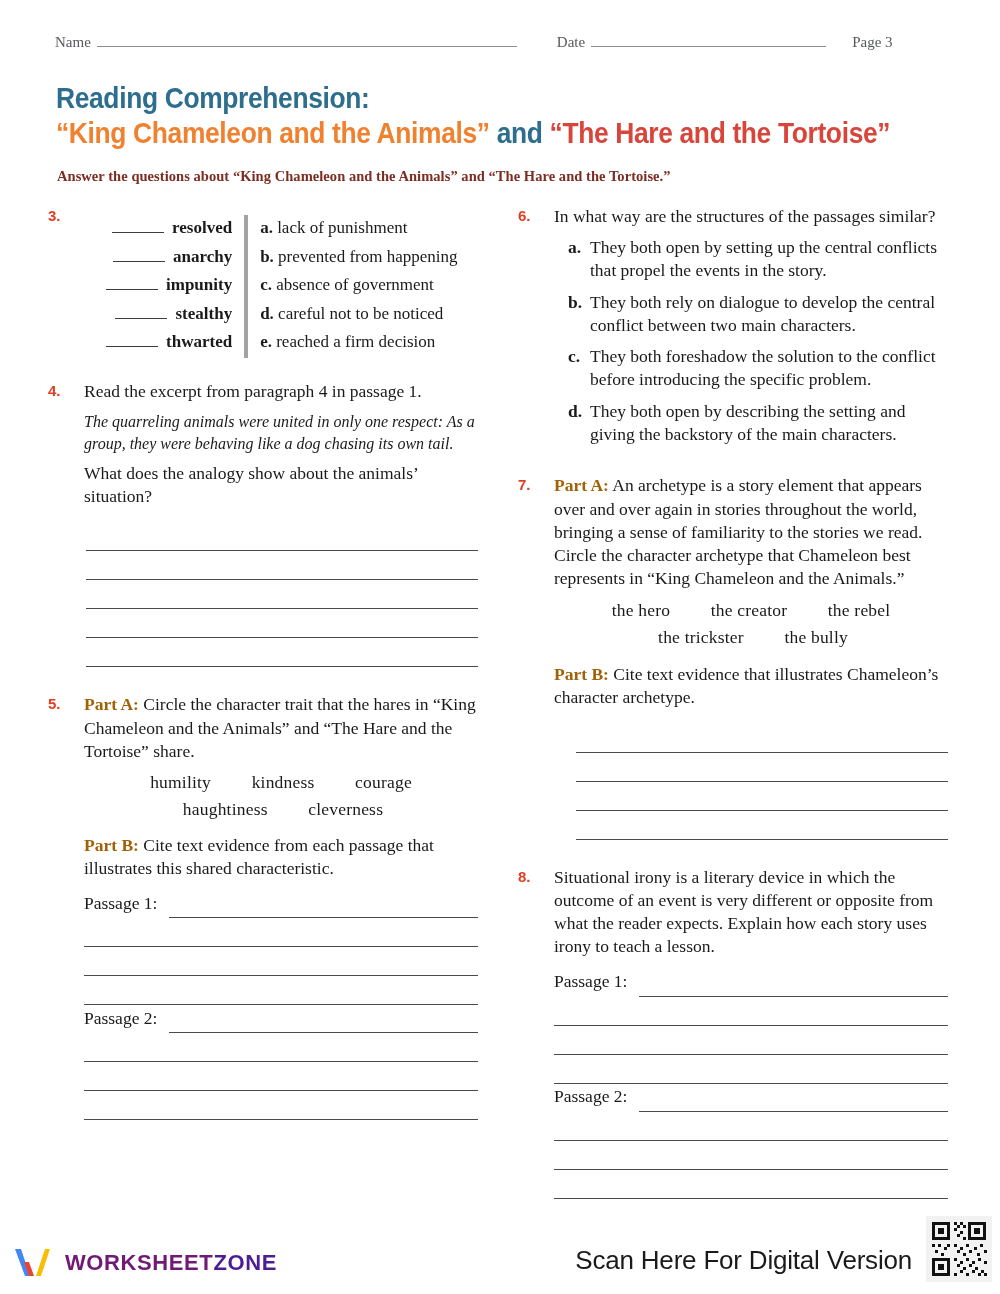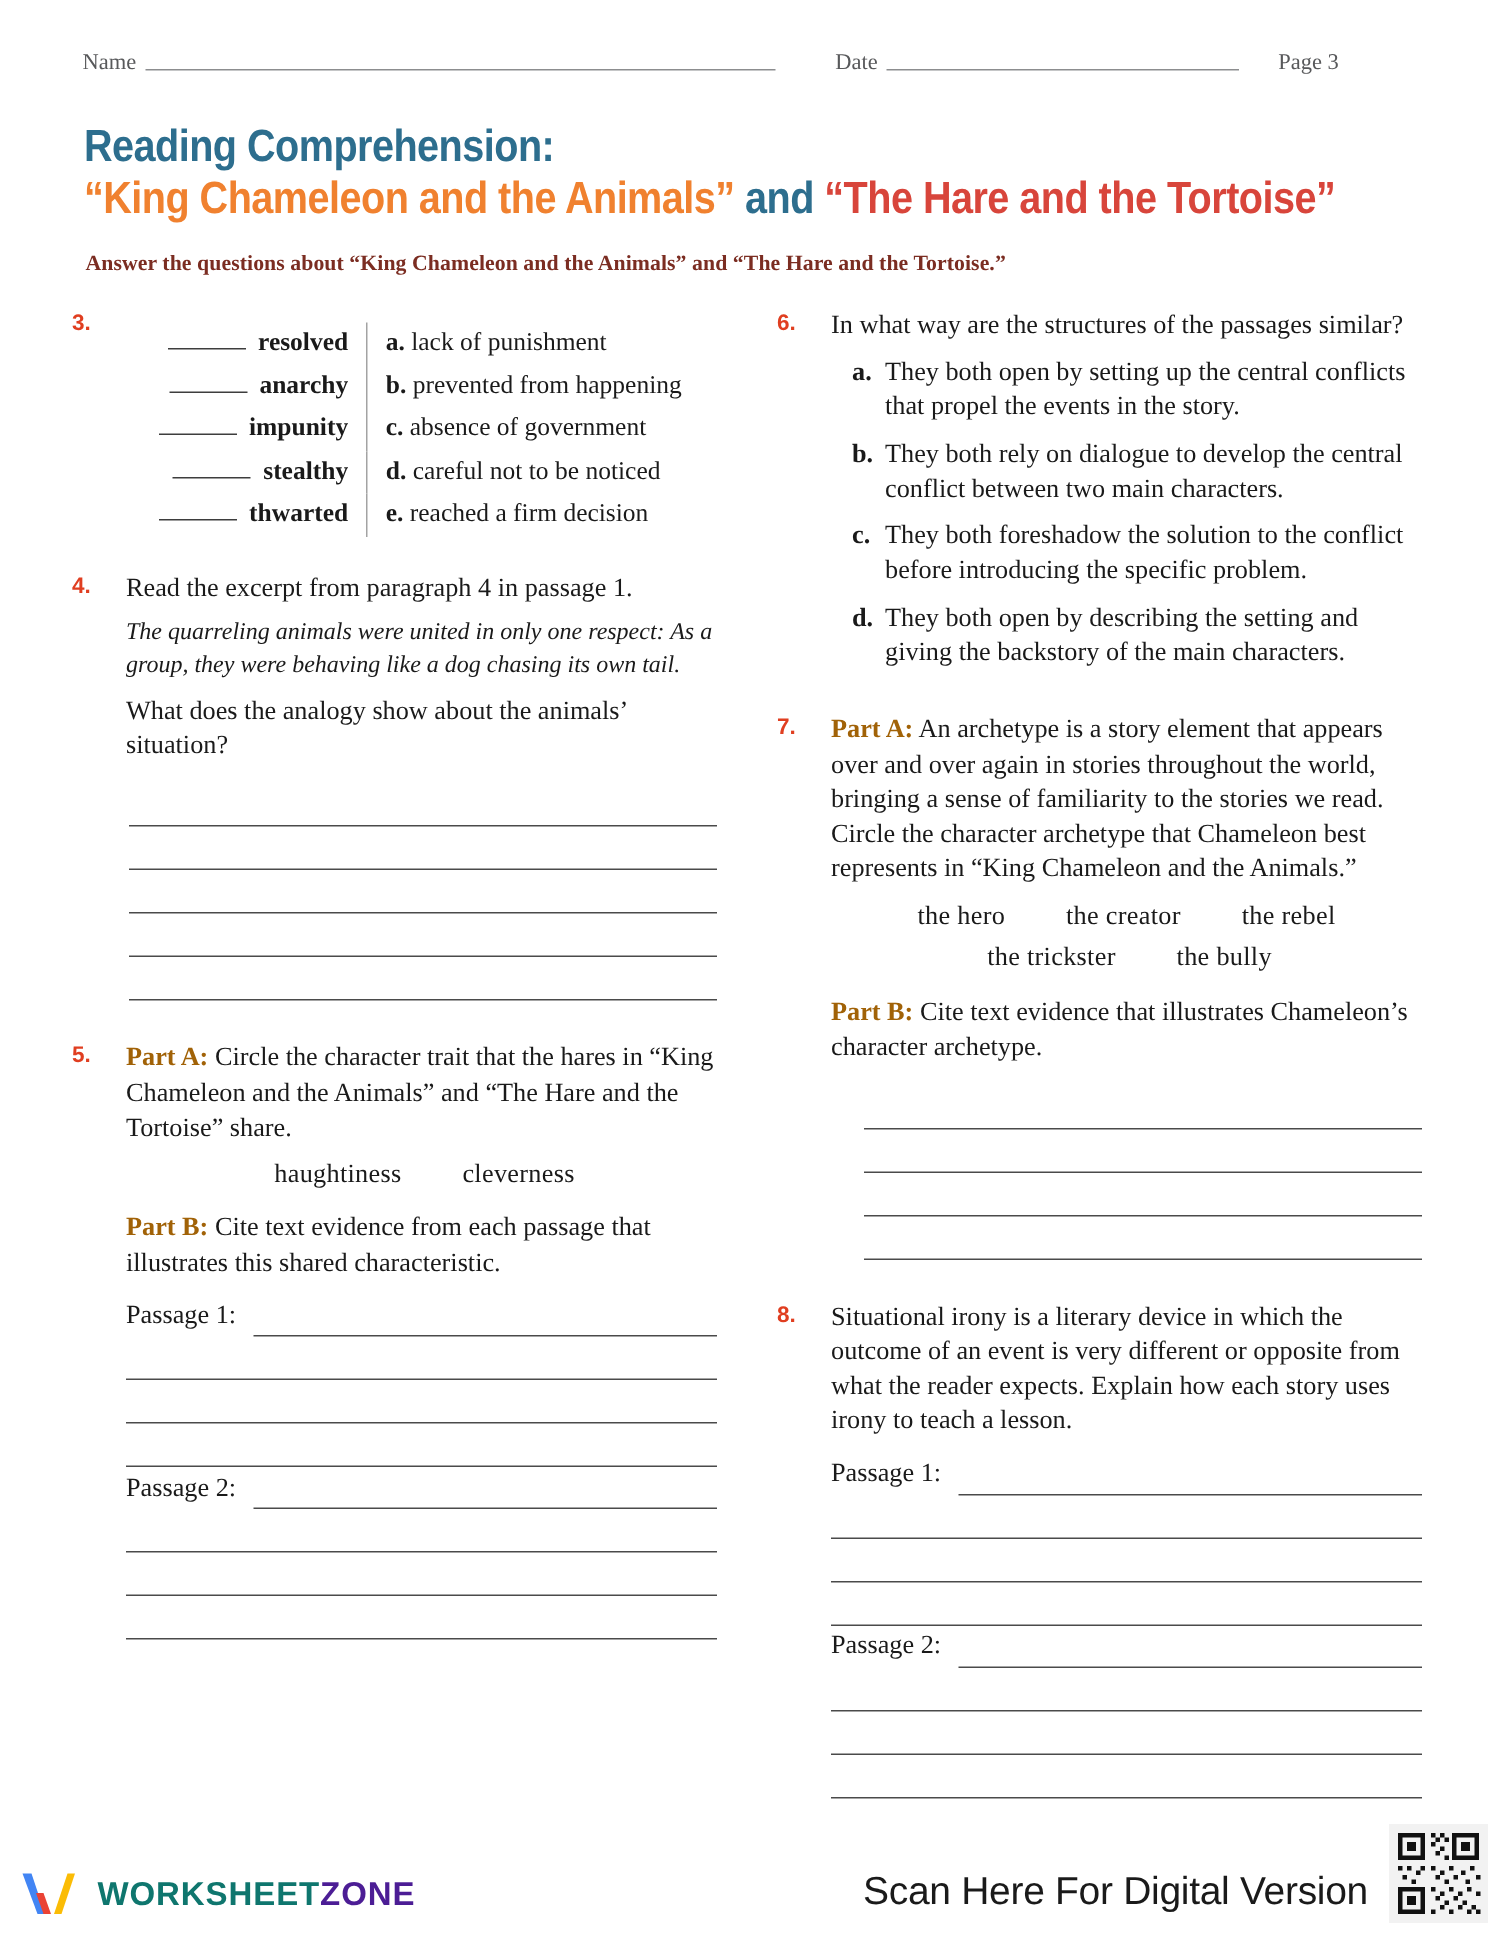--- a/index.html
+++ b/index.html
@@ -131,21 +131,21 @@
     margin-right: 8px;
   }
   .match .word {
     font-weight: bold;
     text-align: right;
     white-space: nowrap;
   }
   .match .cellL {
     text-align: right;
     padding-right: 12px;
-    border-right: 1px solid #a3a3a3;
+    border-right: 4px solid #a3a3a3;
   }
   .match .cellR {
     padding-left: 12px;
     white-space: nowrap;
   }
   .match .letter { font-weight: bold; }
 
   
   .choices { margin: 6px 0 0 14px; }
   .choice {
@@ -215,21 +215,21 @@
     width: 44px;
     height: 34px;
     margin-right: 9px;
   }
   .logo-text {
     font-family: "Liberation Sans", sans-serif;
     font-weight: bold;
     font-size: 22px;
     letter-spacing: 0.6px;
   }
-  .logo-text .w1 { color: #0f766e; }
+  .logo-text .w1 { color: #701a75; }
   .logo-text .w2 { color: #4c1d95; }
 
   .scan {
     position: absolute;
     right: 88px;
     bottom: 18px;
     font-family: "Liberation Sans", sans-serif;
     font-size: 26px;
     color: #1a1a1a;
     letter-spacing: -0.2px;
@@ -308,20 +308,25 @@
     <div class="aline"></div>
     <div class="aline"></div>
     <div class="aline"></div>
     <div class="aline"></div>
   </div>
 
   <div class="q" style="margin-top:26px;">
     <div class="qnum">5.</div>
     <div class="qbody">
       <p><span class="part-label">Part A:</span><span> Circle the character trait that the hares in “King Chameleon and the Animals” and “The Hare and the Tortoise” share.</span></p>
+      <div class="opt-row">
+        <span class="opt">humility</span>
+        <span class="opt">kindness</span>
+        <span class="opt">courage</span>
+      </div>
       <div class="opt-row indent" style="margin-bottom:12px;">
         <span class="opt">haughtiness</span>
         <span class="opt">cleverness</span>
       </div>
       <p><span class="part-label">Part B:</span><span> Cite text evidence from each passage that illustrates this shared characteristic.</span></p>
 
       <div class="lines" style="margin-top:10px;">
         <div class="labeled-line">
           <span class="plabel">Passage 1:</span>
           <span class="lfill"></span>

